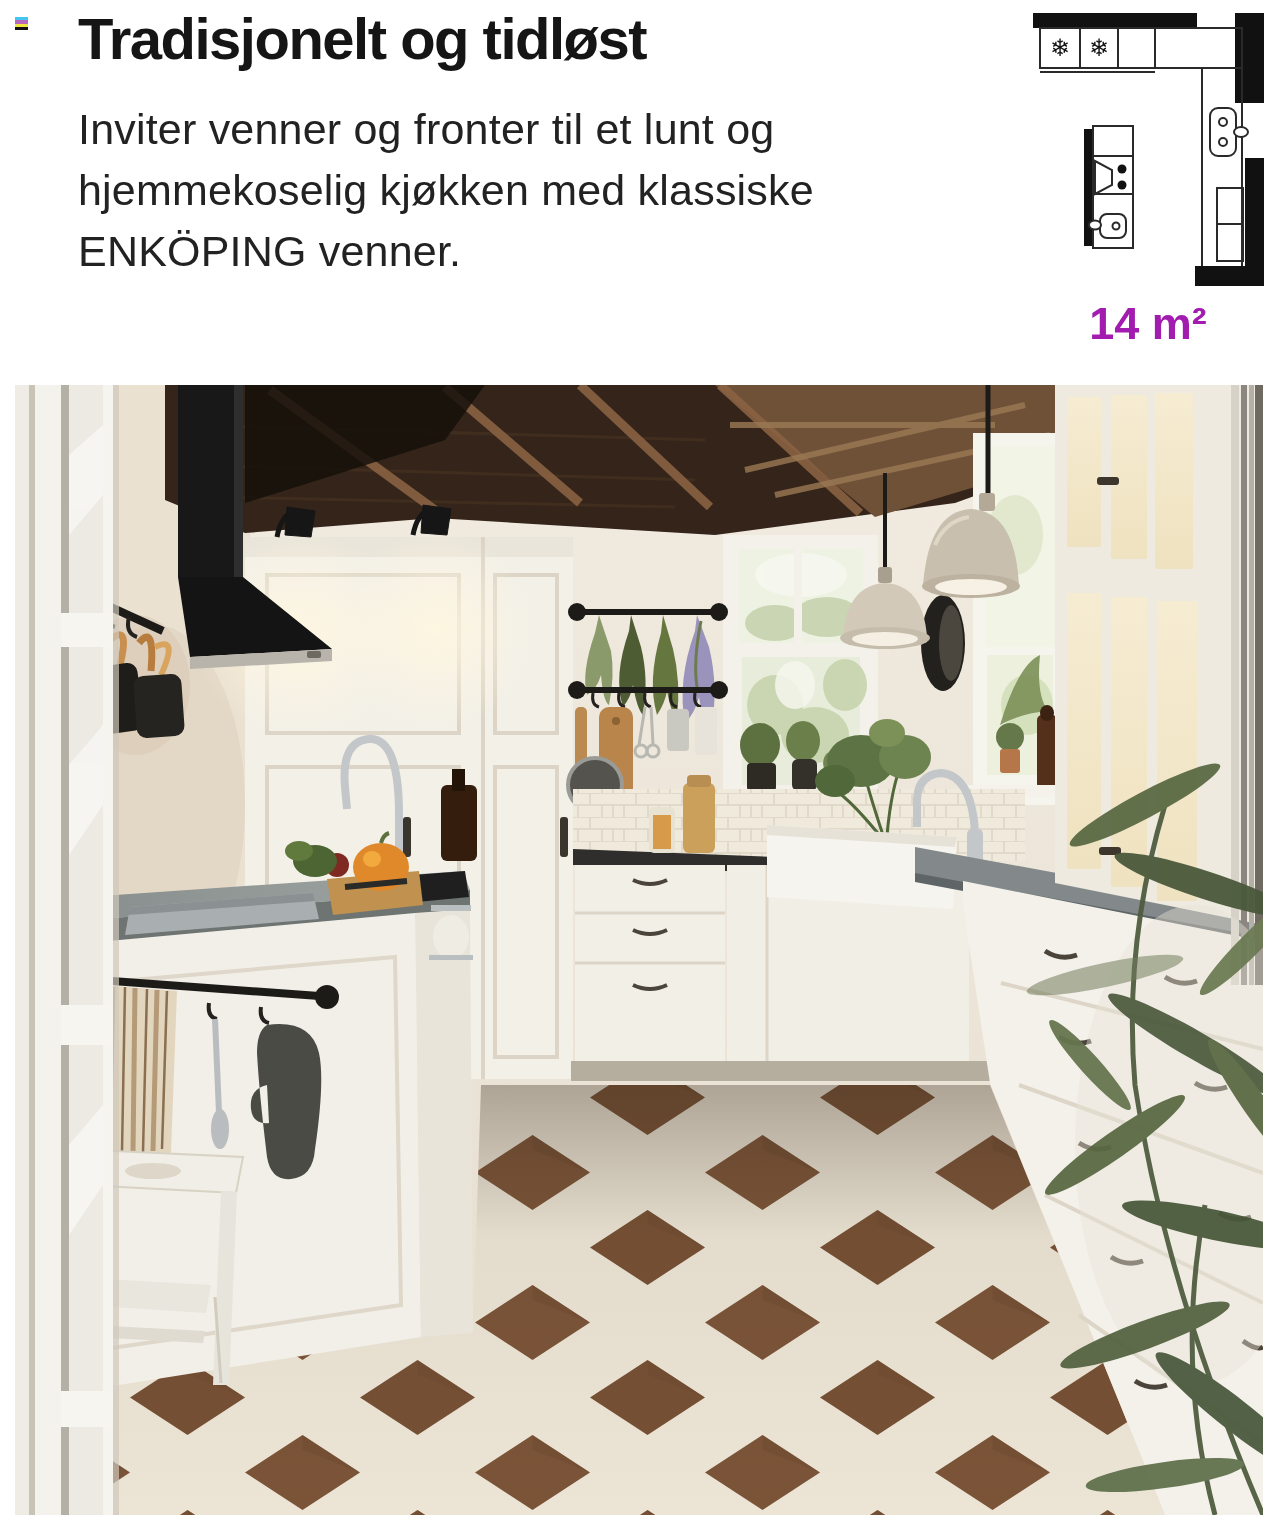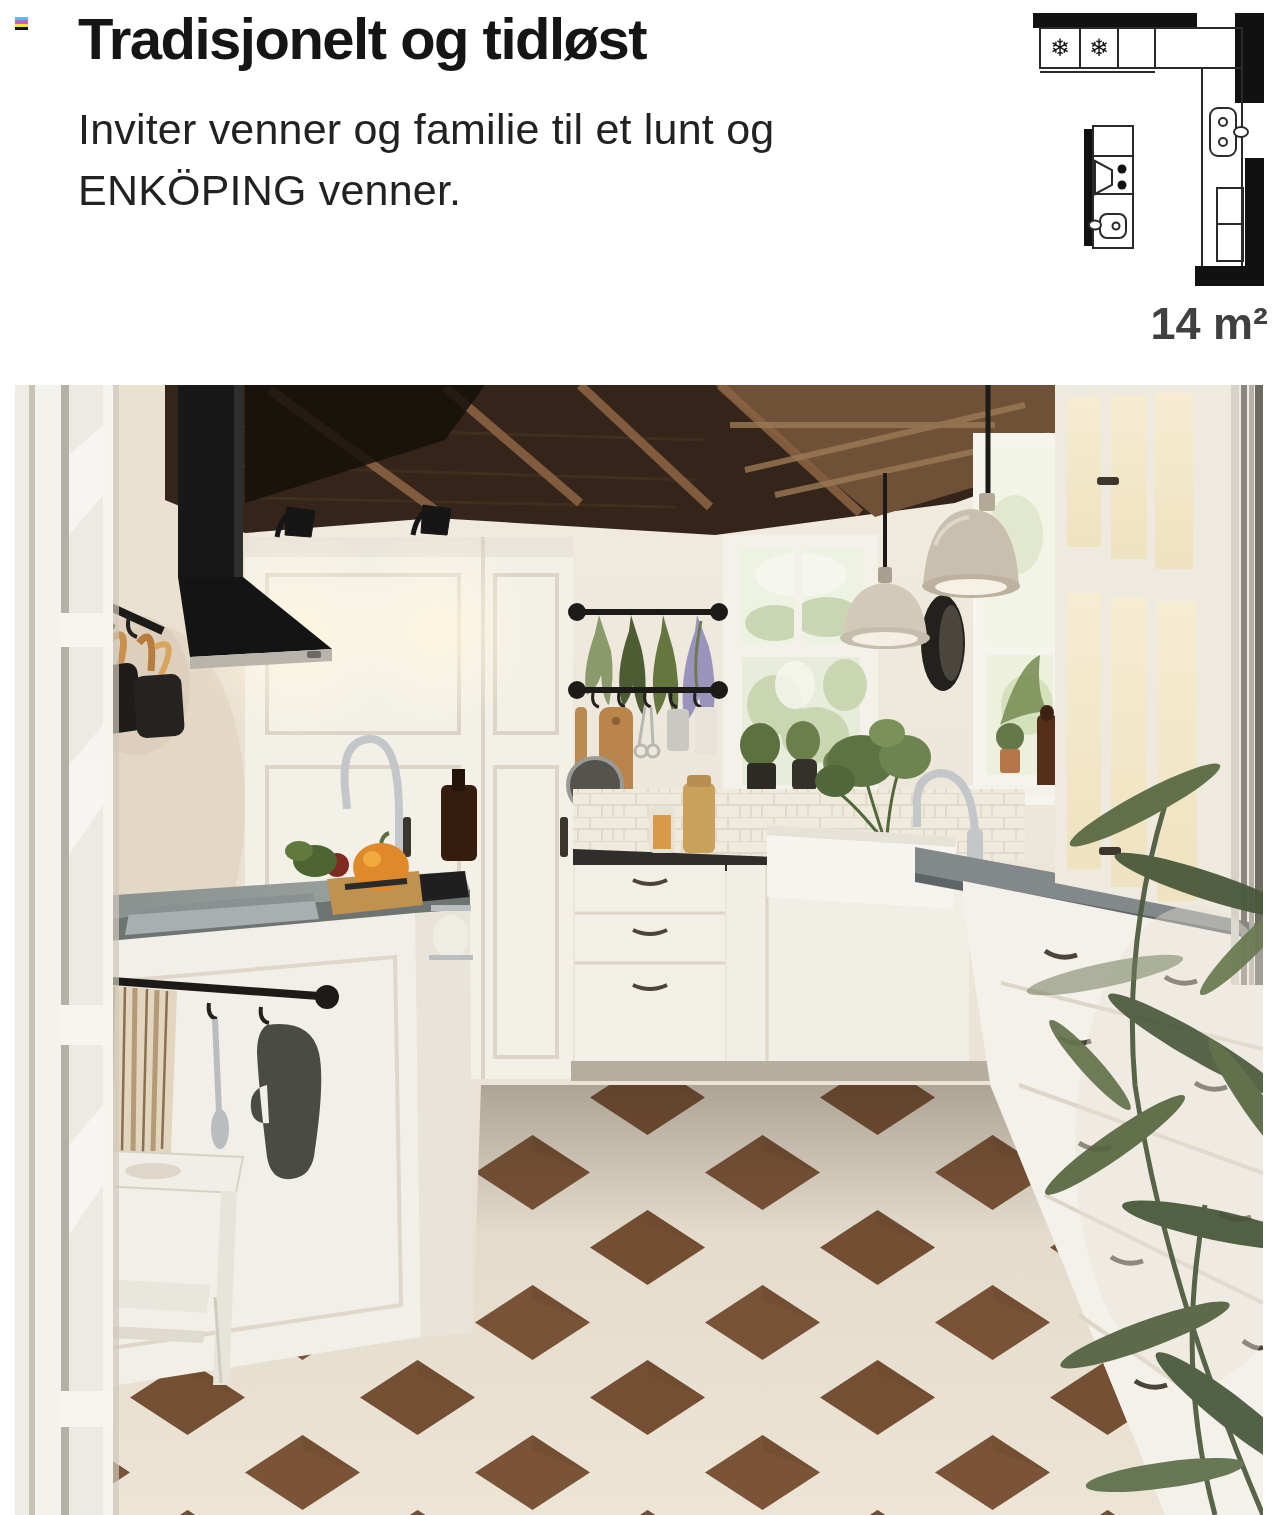--- a/index.html
+++ b/index.html
@@ -12,42 +12,43 @@
   .print-mark span { flex:1; width:100%; }
 
   
   .intro { position:absolute; left:78px; top:6px; width:930px; color:#1c1c1c; }
   .intro h1 { font-size:58px; font-weight:700; letter-spacing:-1.5px; line-height:1.15; color:#151515; }
   .intro .body { margin-top:26px; font-size:43px; line-height:61px; color:#222222; letter-spacing:0.2px; }
 
   
   .floorplan { position:absolute; left:1028px; top:8px; width:240px; }
   .floorplan svg { display:block; }
-  .area-label { margin-top:4px; text-align:right; font-size:45px; font-weight:700; color:#404040; letter-spacing:0px; }
+  .area-label { margin-top:4px; text-align:center; font-size:45px; font-weight:700; color:#a21caf; letter-spacing:0px; }
 
   
   .photo-wrap { position:absolute; left:15px; top:385px; width:1248px; height:1130px; overflow:hidden; }
   .photo-wrap svg { display:block; }
 </style>
 </head>
 <body>
 
 <div class="canvas">
 
   <div class="print-mark">
     <span style="background:#41c7f2"></span>
     <span style="background:#b669bd"></span>
     <span style="background:#efe63e"></span>
     <span style="background:#101010"></span>
   </div>
 
   <div class="intro">
     <h1>Tradisjonelt og tidløst</h1>
     <div class="body">
-      <div>Inviter venner og familie til et lunt og</div>
+      <div>Inviter venner og fronter til et lunt og</div>
+      <div>hjemmekoselig kjøkken med klassiske</div>
       <div>ENKÖPING venner.</div>
     </div>
   </div>
 
   <div class="floorplan">
     <svg width="240" height="286" viewBox="0 0 240 286" role="img" aria-label="L-shaped kitchen floor plan, 14 square meters, with fridge and freezer, corner counter run with sink and appliance, and a kitchen island with cooktop and small sink">
       <g stroke="#2a2a2a" stroke-width="2" fill="none">
 
         <rect x="5" y="5" width="164" height="15" fill="#111" stroke="none"></rect>
 

